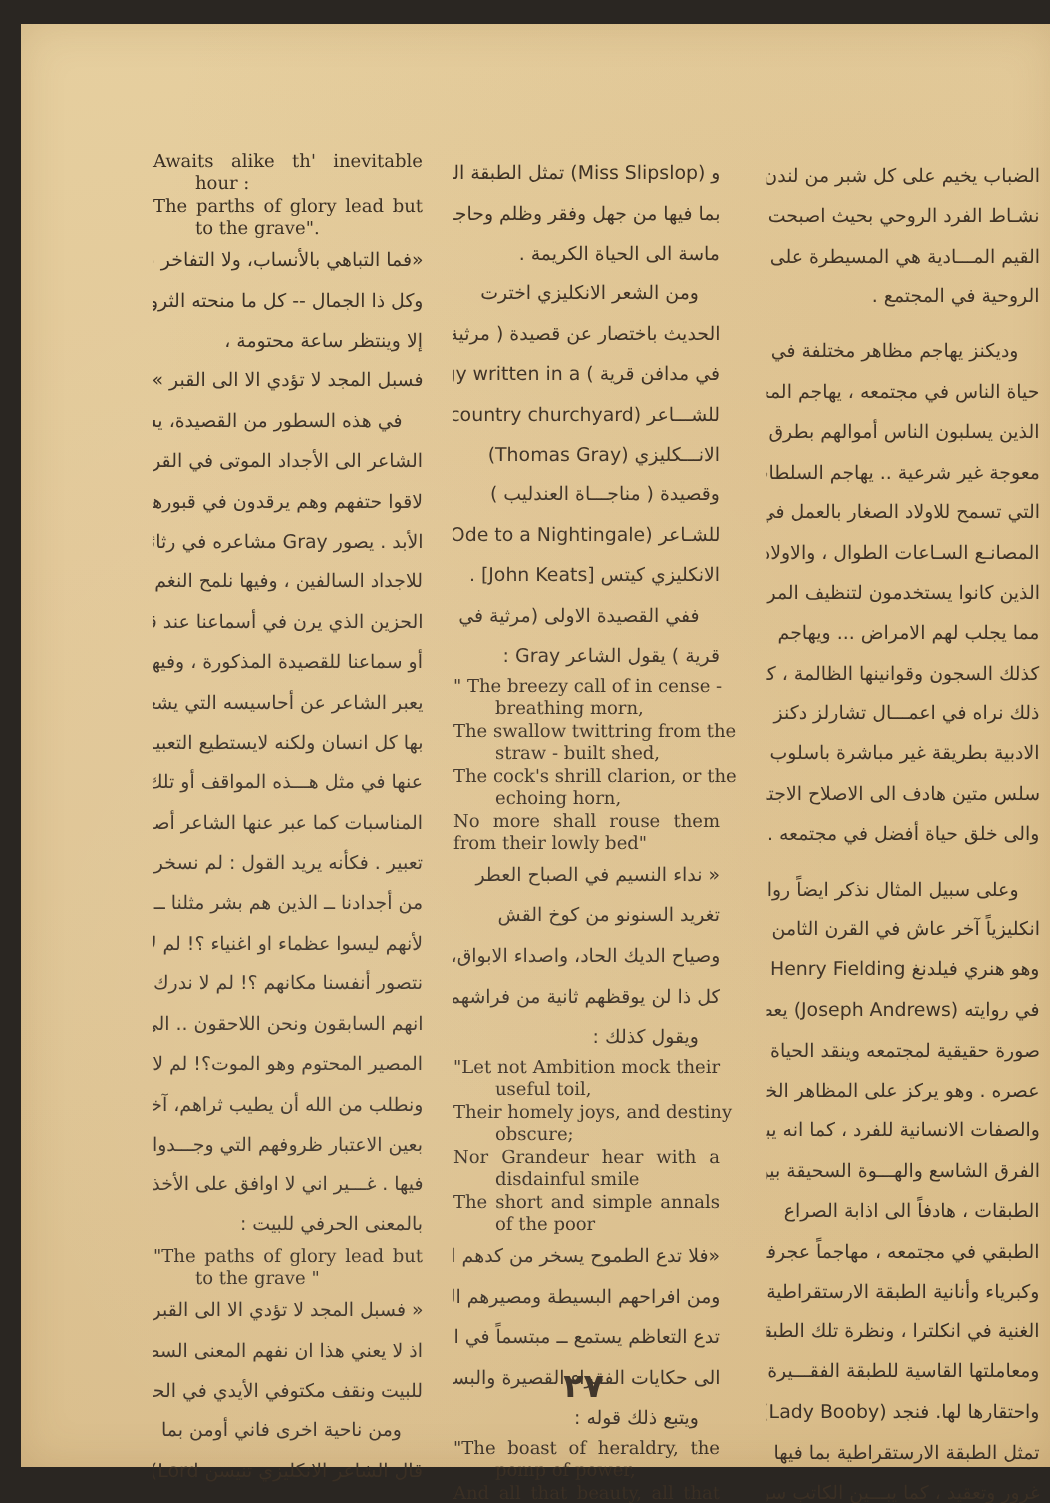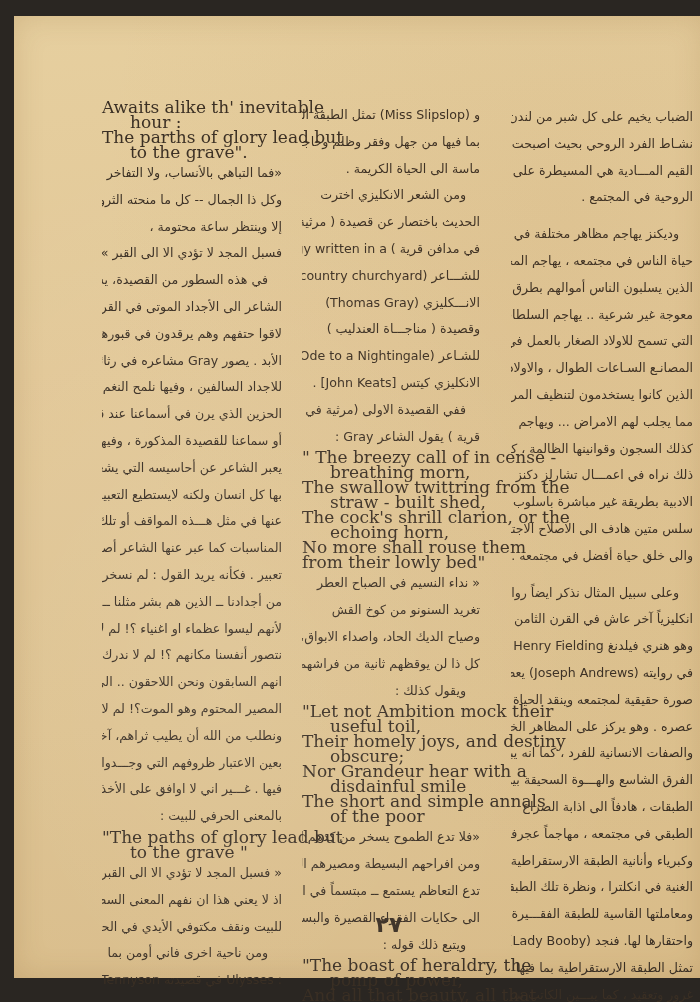--- a/index.html
+++ b/index.html
@@ -40,21 +40,21 @@
     line-height: 26.8px;
     margin: 0;
     white-space: nowrap;
     overflow: hidden;
   }
   .ar.indent { padding-right: 14px; }
   .ar.gap { margin-top: 10px; }
   .en {
     direction: ltr;
     font-family: "DejaVu Serif", serif;
-    font-size: 17px;
+    font-size: 12px;
     line-height: 15px;
     margin: 0;
     text-align: justify;
     text-align-last: justify;
     white-space: nowrap;
   }
   .en.cont { padding-left: 28px; text-align: left; text-align-last: left; }
   .en.plain { text-align: left; text-align-last: left; }
   .page-number {
     position: absolute;
@@ -98,20 +98,21 @@
       <p class="ar">ونطلب من الله أن يطيب ثراهم، آخذين</p>
       <p class="ar">بعين الاعتبار ظروفهم التي وجـــدوا</p>
       <p class="ar">فيها . غـــير اني لا اوافق على الأخذ</p>
       <p class="ar">بالمعنى الحرفي للبيت :</p>
       <p class="en">"The paths of glory  lead but</p>
       <p class="en cont">to the grave "</p>
       <p class="ar">« فسبل المجد لا تؤدي الا الى القبر »</p>
       <p class="ar">اذ لا يعني هذا ان نفهم المعنى السطحي</p>
       <p class="ar">للبيت ونقف مكتوفي الأيدي في الحياة.</p>
       <p class="ar indent">ومن ناحية اخرى فاني أومن بما</p>
+      <p class="ar">قال الشاعر الانكليزي تنيسن Lord)</p>
       <p class="ar">: Ulysses في قصيدته Tennyson)</p>
     </div>
   <div class="col col-middle">
       <p class="ar">و (Miss  Slipslop) تمثل الطبقة الدنيا</p>
       <p class="ar">بما فيها من جهل وفقر وظلم وحاجة</p>
       <p class="ar">ماسة الى الحياة الكريمة .</p>
       <p class="ar indent">ومن الشعر الانكليزي اخترت</p>
       <p class="ar">الحديث باختصار عن قصيدة ( مرثية</p>
       <p class="ar">في مدافن قرية ) Elegy written in a)</p>
       <p class="ar">للشـــاعر  (country churchyard</p>

